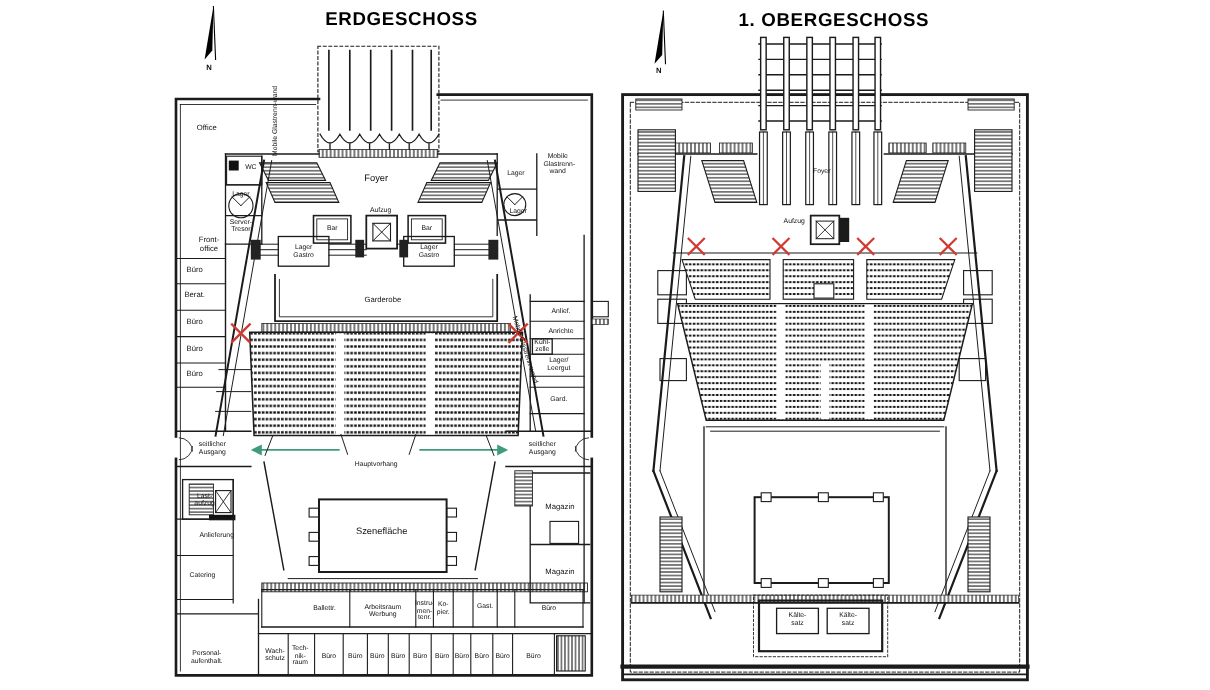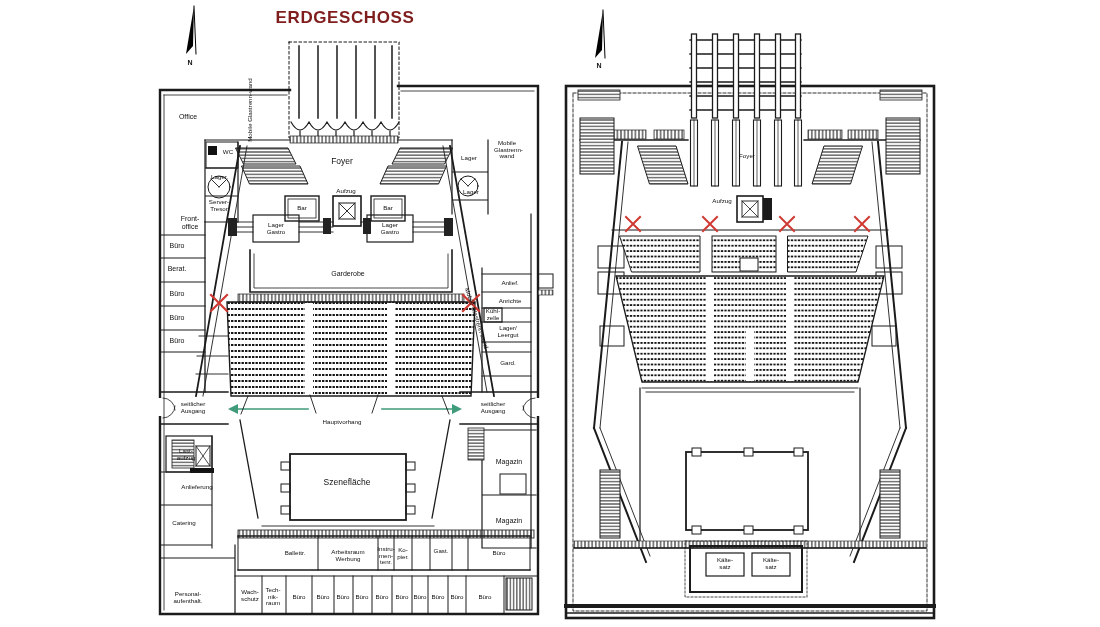--- a/index.html
+++ b/index.html
@@ -3,21 +3,21 @@
 <meta charset="utf-8">
 <style>
   html,body{margin:0;padding:0;background:#fff;}
   #stage{position:relative;width:1100px;height:627px;background:#fff;overflow:hidden;
          font-family:"Liberation Sans",sans-serif;}
   svg{position:absolute;left:0;top:0;}
   .lbl{position:absolute;font:7px/1.15 "Liberation Sans",sans-serif;color:#101010;
        text-align:center;transform:translate(-50%,-50%);white-space:nowrap;z-index:5;}
   .tiny{font-size:6.2px;}
   .md{font-size:8.5px;}
-  .ttl{font:bold 17px/1 "Liberation Sans",sans-serif;letter-spacing:.6px;color:#7f1d1d;}
+  .ttl{font:bold 17px/1 "Liberation Sans",sans-serif;letter-spacing:.6px;color:#000000;margin-left:20px;}
   .wrap{white-space:normal;line-height:1.08;}
   .rot90{transform:translate(-50%,-50%) rotate(-90deg);}
   .rot72{transform:translate(-50%,-50%) rotate(72deg);}
   .comp{font:bold 7px "Liberation Sans",sans-serif;}
 </style>
 </head>
 <body>
 
 <div id="stage">
 
@@ -350,19 +350,20 @@
 <div class="lbl tiny" style="left:323px;top:597px">Büro</div>
 <div class="lbl tiny" style="left:343px;top:597px">Büro</div>
 <div class="lbl tiny" style="left:362px;top:597px">Büro</div>
 <div class="lbl tiny" style="left:382px;top:597px">Büro</div>
 <div class="lbl tiny" style="left:402px;top:597px">Büro</div>
 <div class="lbl tiny" style="left:420px;top:597px">Büro</div>
 <div class="lbl tiny" style="left:438px;top:597px">Büro</div>
 <div class="lbl tiny" style="left:457px;top:597px">Büro</div>
 <div class="lbl tiny" style="left:485px;top:597px">Büro</div>
 
+<div class="lbl ttl" style="left:738px;top:18px">1. OBERGESCHOSS</div>
 <div class="lbl comp" style="left:599px;top:65px">N</div>
 <div class="lbl tiny" style="left:747px;top:156px">Foyer</div>
 <div class="lbl tiny" style="left:722px;top:201px">Aufzug</div>
 <div class="lbl tiny wrap" style="left:725px;top:564px;width:24px">Kälte-satz</div>
 <div class="lbl tiny wrap" style="left:771px;top:564px;width:24px">Kälte-satz</div>
 
 </div>
 
 </body></html>

